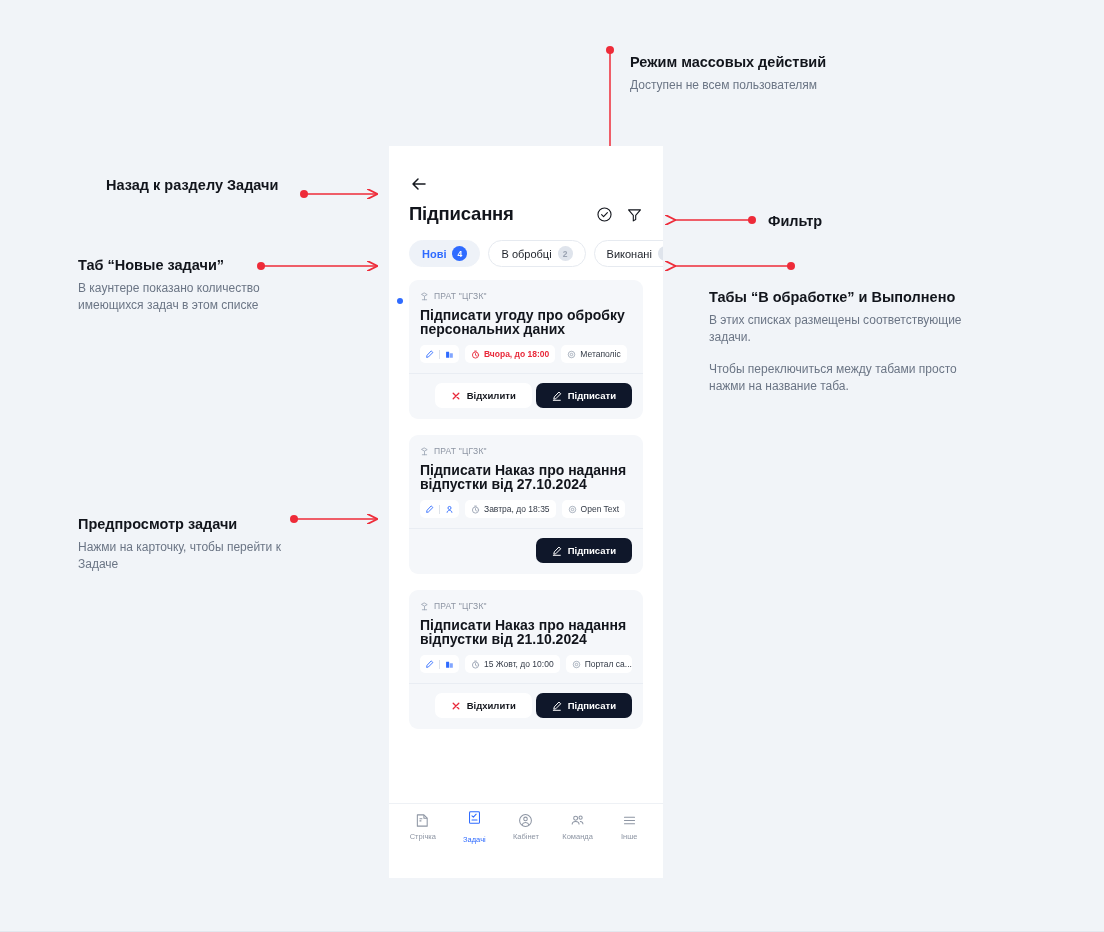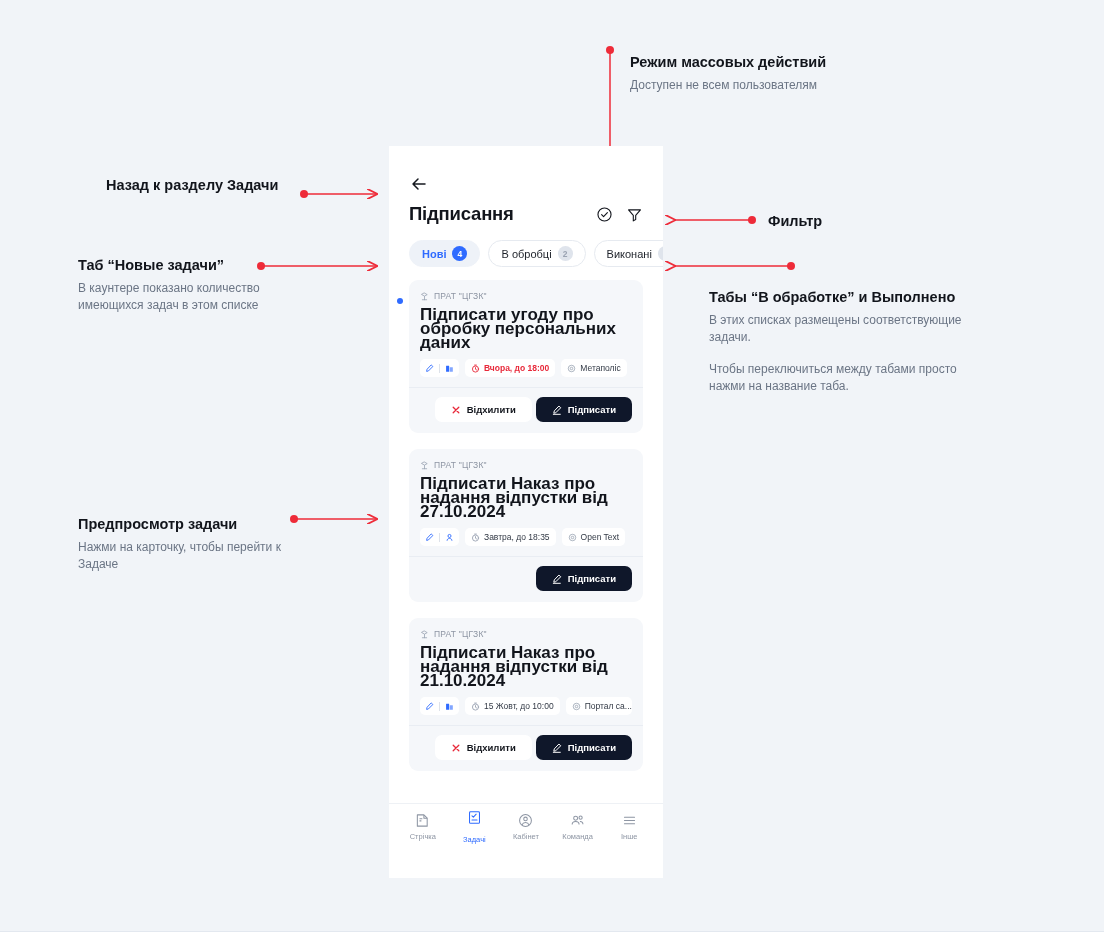--- a/index.html
+++ b/index.html
@@ -86,21 +86,21 @@
     overflow: hidden;
   }
   .card-body { padding: 11px 11px 10px 11px; }
   .org-row {
     display: flex; align-items: center; gap: 5px;
     color: #8d95a3; font-size: 8.5px; letter-spacing: .2px;
   }
   .org-icon { width: 9px; height: 9px; display:block; color:#9aa3b2; }
   .card-title {
     margin-top: 7px;
-    font-size: 17px; font-weight: 700; color: #12151c;
+    font-size: 14px; font-weight: 700; color: #12151c;
     line-height: 14px;
   }
   .chips { display: flex; gap: 6px; margin-top: 9px; align-items: center; }
   .chip {
     display: inline-flex; align-items: center; gap: 4px;
     height: 18px; padding: 0 6px;
     background: #fff; border-radius: 5px;
     font-size: 8.5px; color: #333a46; white-space: nowrap;
   }
   .chip.doc { gap: 5px; padding: 0 5px; }

